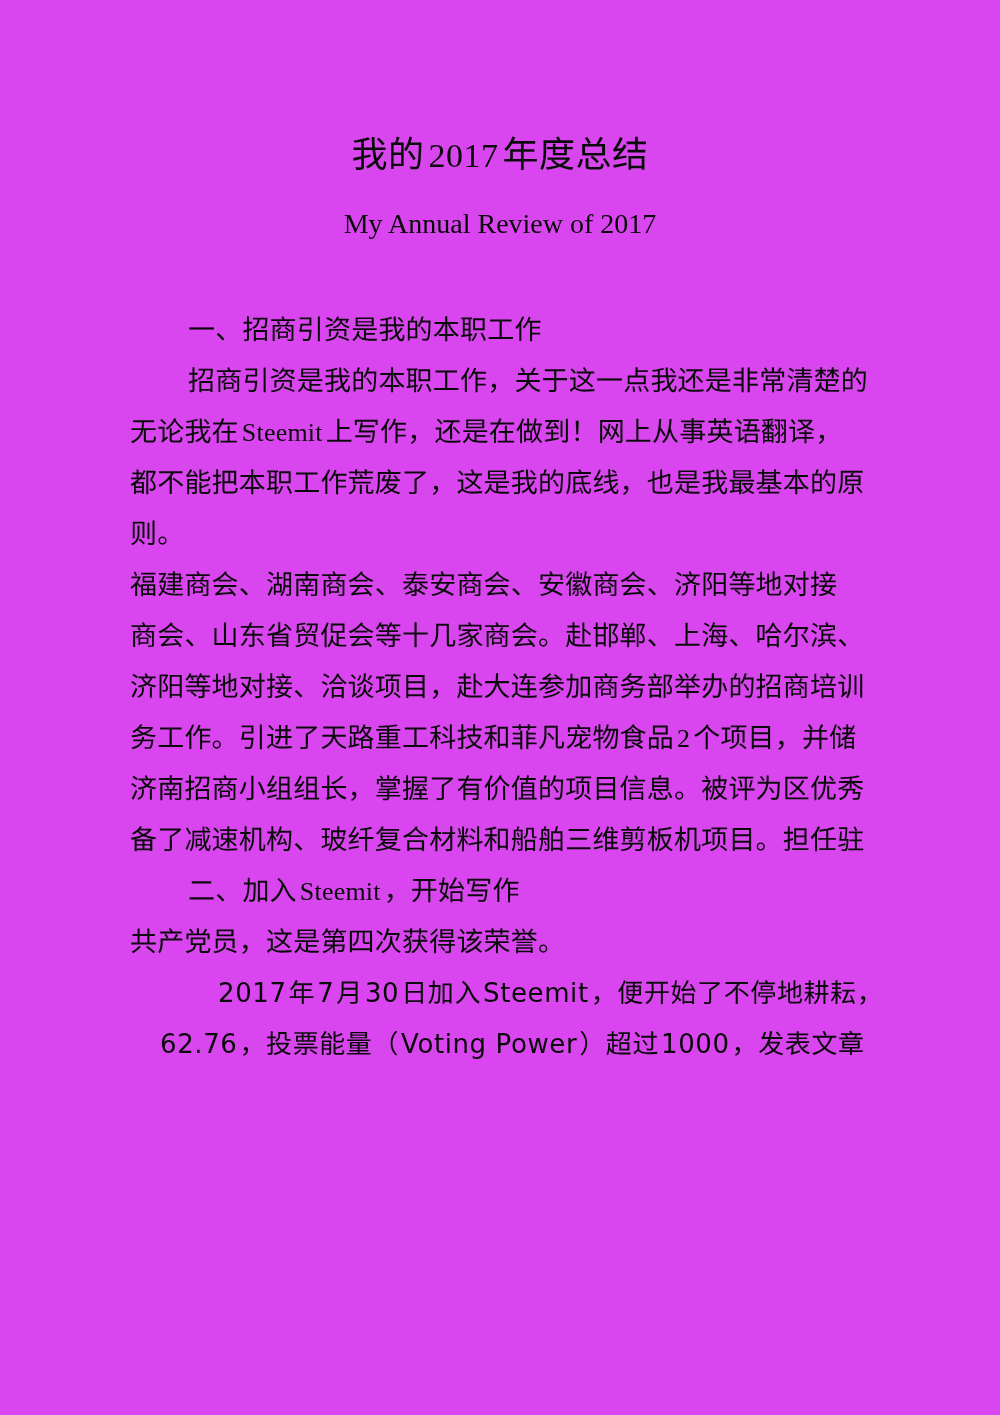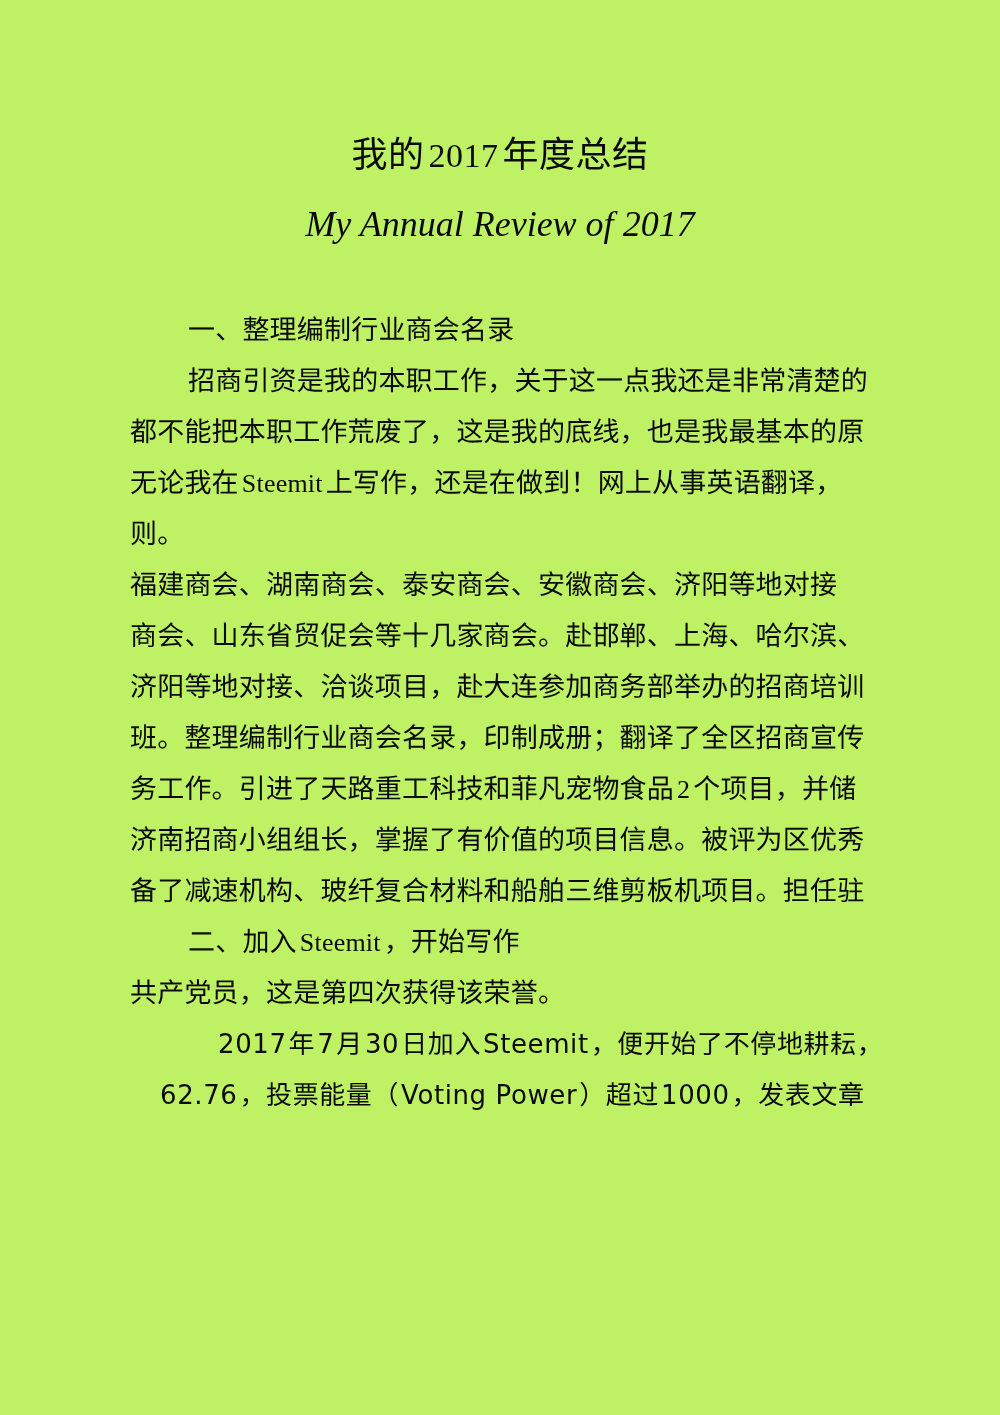--- a/index.html
+++ b/index.html
@@ -6,21 +6,21 @@
   html, body {
     margin: 0;
     padding: 0;
     background: #ffffff;
   }
   .page {
     position: relative;
     width: 1000px;
     height: 1415px;
     margin: 0 auto;
-    background: #bef264;
+    background: #d946ef;
     overflow: hidden;
     box-sizing: border-box;
     color: #0a0a0a;
   }
 
   
   .title-cn {
     position: absolute;
     left: 0;
     top: 131px;
@@ -38,25 +38,24 @@
     font-size: 34px;
     padding: 0 4px;
   }
   .title-en {
     position: absolute;
     left: 0;
     top: 202px;
     width: 1000px;
     text-align: center;
     font-family: "Liberation Serif", "DejaVu Serif", serif;
-    font-size: 36px;
+    font-size: 28px;
     line-height: 44px;
     font-weight: 400;
     white-space: nowrap;
-    font-style: italic;
   }
 
   
   .body-block {
     position: absolute;
     left: 130px;
     top: 305px;
     width: 745px;
   }
 
@@ -96,31 +95,30 @@
 <body>
 
 <div class="page">
 
   <div class="title-cn"><span>我的</span><span class="lat">2017</span><span>年度总结</span></div>
 
   <div class="title-en">My Annual Review of 2017</div>
 
   <div class="body-block">
 
-    <div class="line indent">一、整理编制行业商会名录</div>
+    <div class="line indent">一、招商引资是我的本职工作</div>
 
     <div class="line indent">招商引资是我的本职工作，关于这一点我还是非常清楚的</div>
+    <div class="line"><span>无论我在</span><span class="lat">Steemit</span><span>上写作，还是在做到！网上从事英语翻译，</span></div>
     <div class="line">都不能把本职工作荒废了，这是我的底线，也是我最基本的原</div>
-    <div class="line"><span>无论我在</span><span class="lat">Steemit</span><span>上写作，还是在做到！网上从事英语翻译，</span></div>
     <div class="line">则。</div>
 
     <div class="line">福建商会、湖南商会、泰安商会、安徽商会、济阳等地对接</div>
     <div class="line">商会、山东省贸促会等十几家商会。赴邯郸、上海、哈尔滨、</div>
     <div class="line">济阳等地对接、洽谈项目，赴大连参加商务部举办的招商培训</div>
-    <div class="line">班。整理编制行业商会名录，印制成册；翻译了全区招商宣传</div>
     <div class="line"><span>务工作。引进了天路重工科技和菲凡宠物食品</span><span class="lat">2</span><span>个项目，并储</span></div>
     <div class="line">济南招商小组组长，掌握了有价值的项目信息。被评为区优秀</div>
     <div class="line">备了减速机构、玻纤复合材料和船舶三维剪板机项目。担任驻</div>
     <div class="line indent"><span>二、加入</span><span class="lat">Steemit</span><span>，开始写作</span></div>
 
     <div class="line">共产党员，这是第四次获得该荣誉。</div>
 
     <div class="line wide indent"><span class="lat">2017</span><span>年</span><span class="lat">7</span><span>月</span><span class="lat">30</span><span>日加入</span><span class="lat">Steemit</span><span>，便开始了不停地耕耘，</span></div>
 
 

